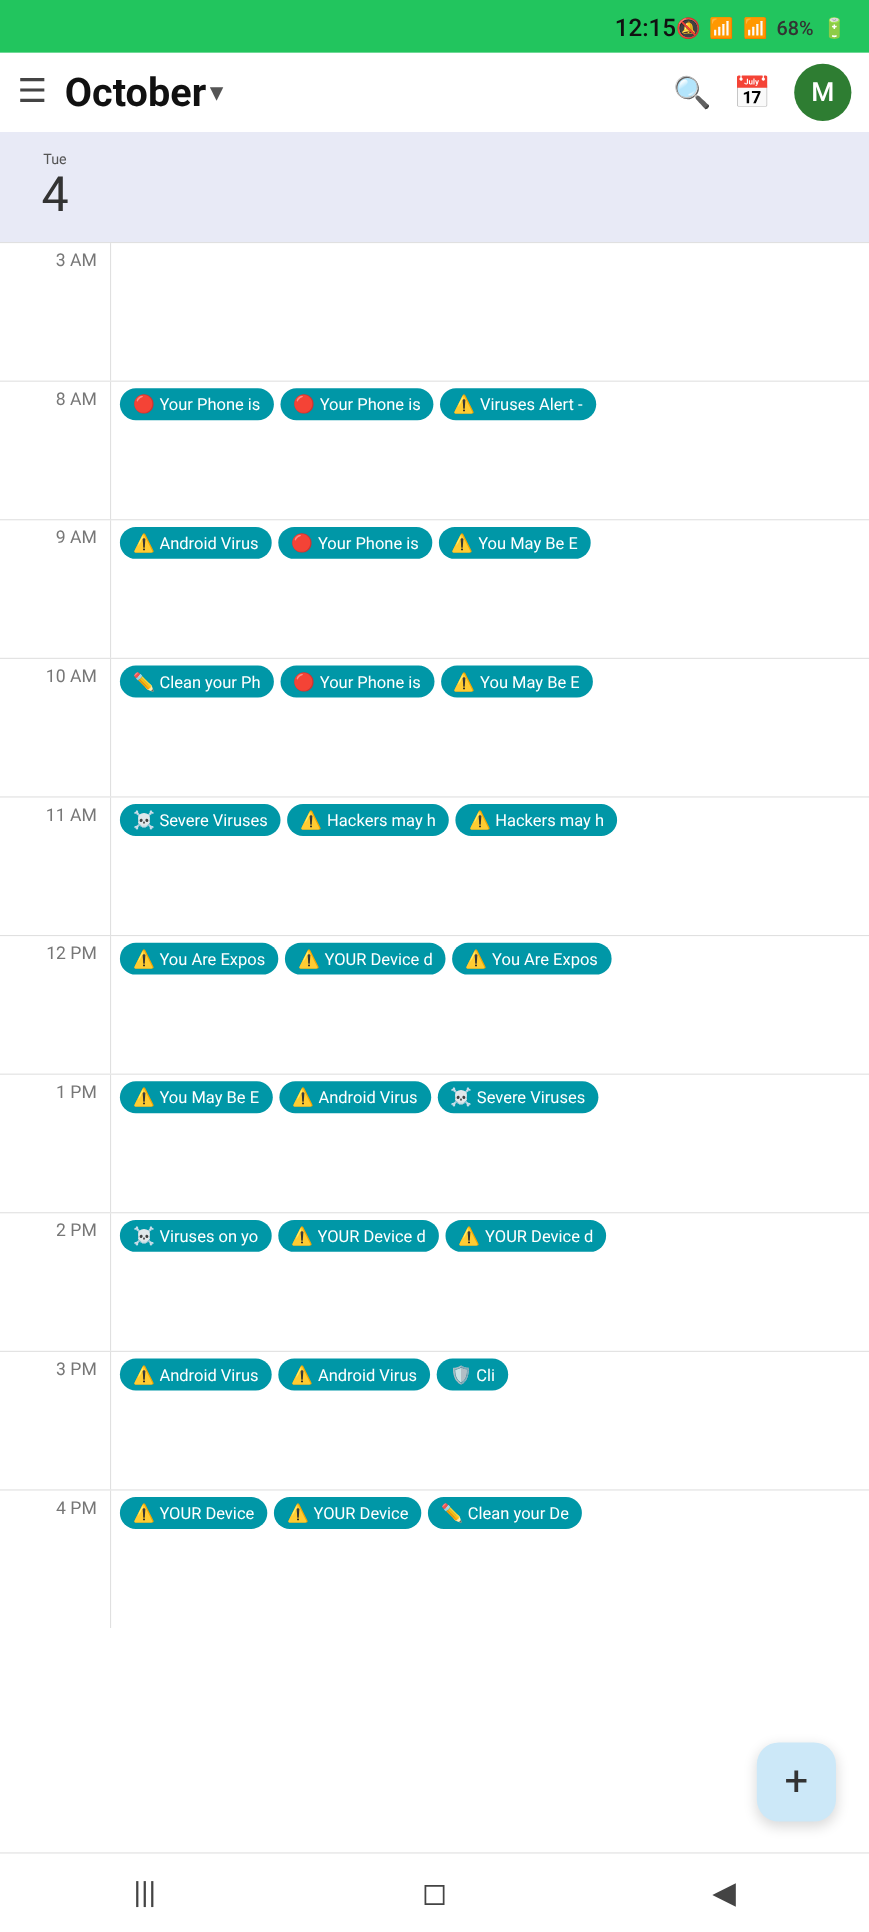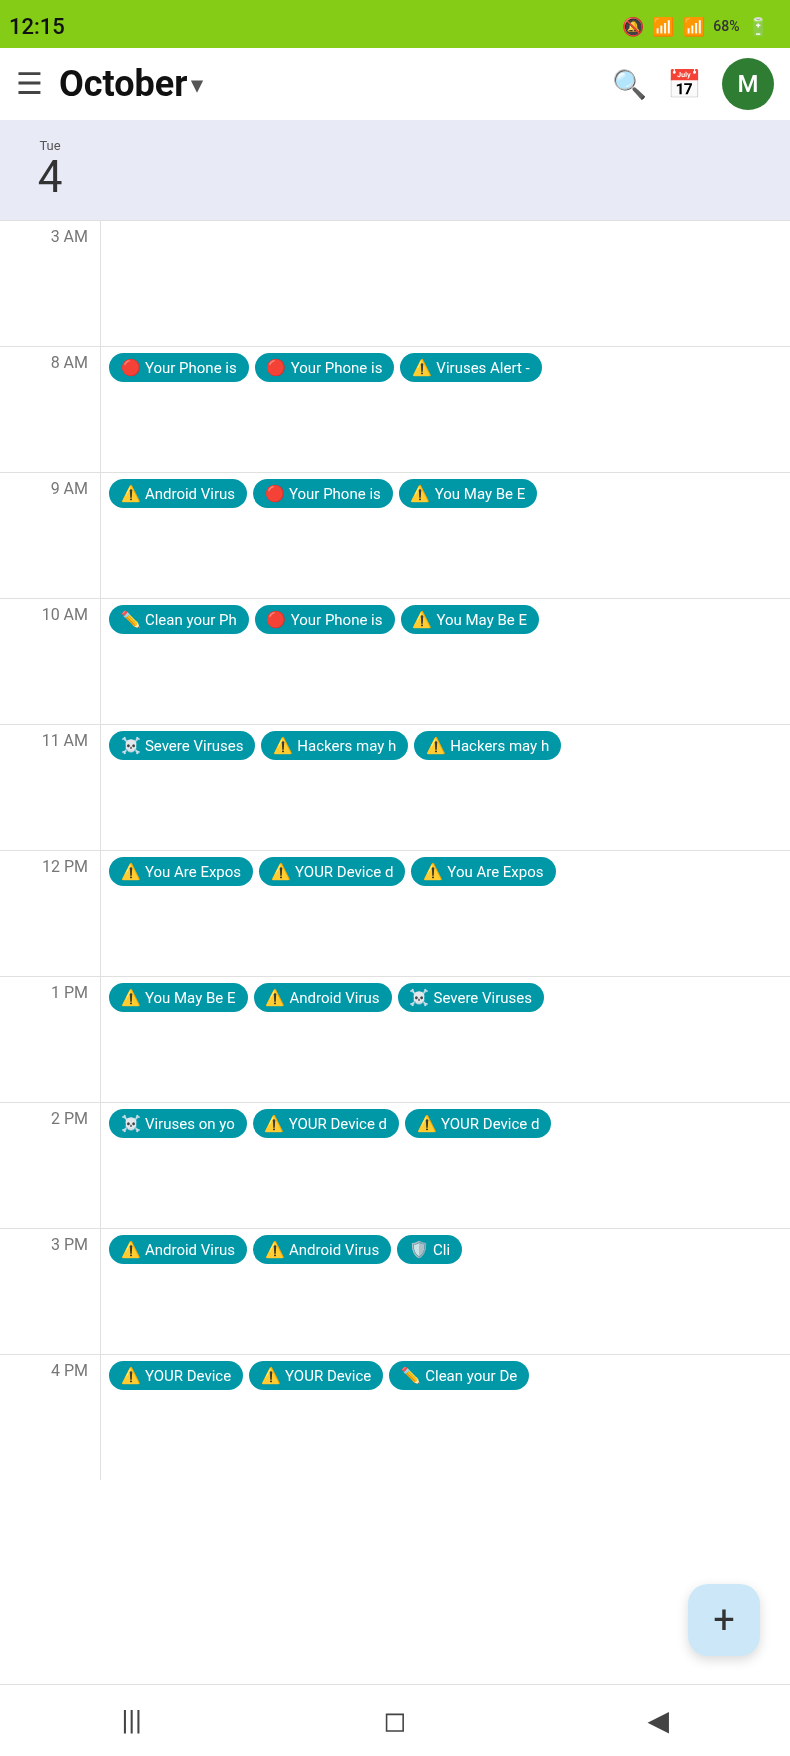--- a/index.html
+++ b/index.html
@@ -8,40 +8,40 @@
       width: 790px;
       min-height: 1756px;
       background: #fff;
       font-family: 'Roboto', Arial, sans-serif;
       overflow-x: hidden;
     }
 
     
     .status-bar {
       display: flex;
-      justify-content: space-between;
+      justify-content: flex-end;
       align-items: center;
       padding: 8px 20px 4px 9px;
-      background: #84cc16;
+      background: #22c55e;
       height: 48px;
     }
     .status-time {
       font-size: 22px;
       font-weight: 500;
       color: #111;
     }
     .status-icons {
       display: flex;
       align-items: center;
       gap: 8px;
       font-size: 18px;
       color: #333;
     }
     .battery-text {
-      font-size: 14px;
+      font-size: 18px;
       font-weight: 500;
     }
 
     
     .app-bar {
       display: flex;
       align-items: center;
       padding: 8px 16px;
       background: #fff;
       height: 72px;

